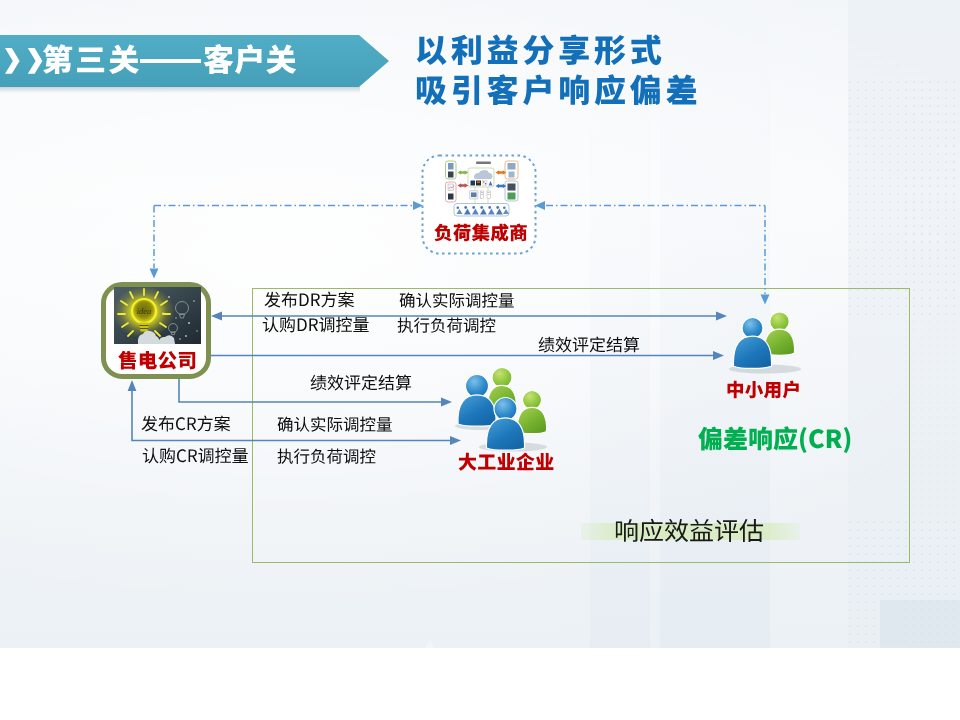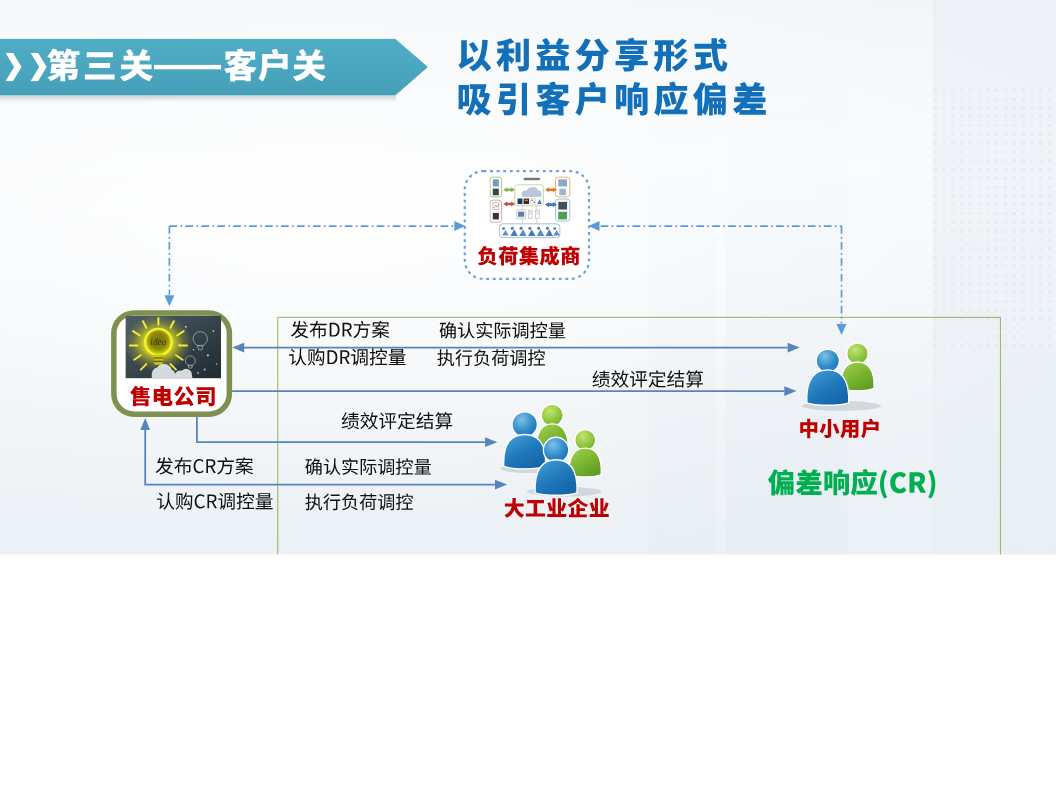--- a/index.html
+++ b/index.html
@@ -1,16 +1,16 @@
 <!DOCTYPE html>
 <html><head><meta charset="utf-8">
 <style>
 html,body{margin:0;padding:0;}
 body{width:960px;height:720px;overflow:hidden;font-family:"Liberation Sans",sans-serif;}
-#page{position:relative;width:960px;height:504px;overflow:hidden;
+#page{position:relative;width:960px;height:648px;overflow:hidden;
 background:
  radial-gradient(140% 90% at 30% 40%, rgba(255,255,255,.9) 0%, rgba(255,255,255,0) 60%),
  linear-gradient(180deg,#f3f6f9 0%,#f7f9fb 30%,#eff3f7 70%,#ecf1f5 100%); text-align: right;}
 .abs{position:absolute;}
 </style></head><body>
 <div id="page">
 <svg class="abs" style="left:0;top:0" width="960" height="720">
 <defs>
 <pattern id="dots" width="8" height="8" patternUnits="userSpaceOnUse">
 <circle cx="2" cy="2" r="1.3" fill="#d8e2ec"></circle>

